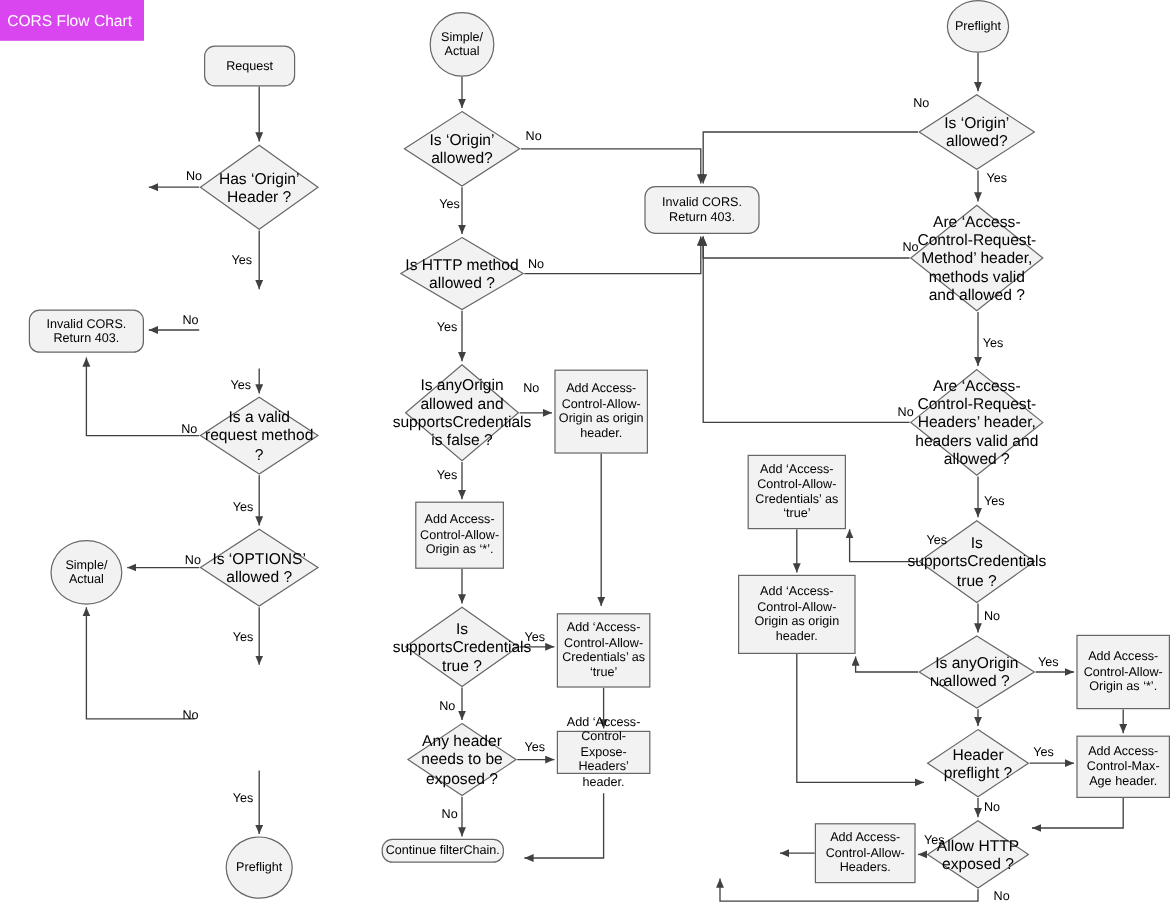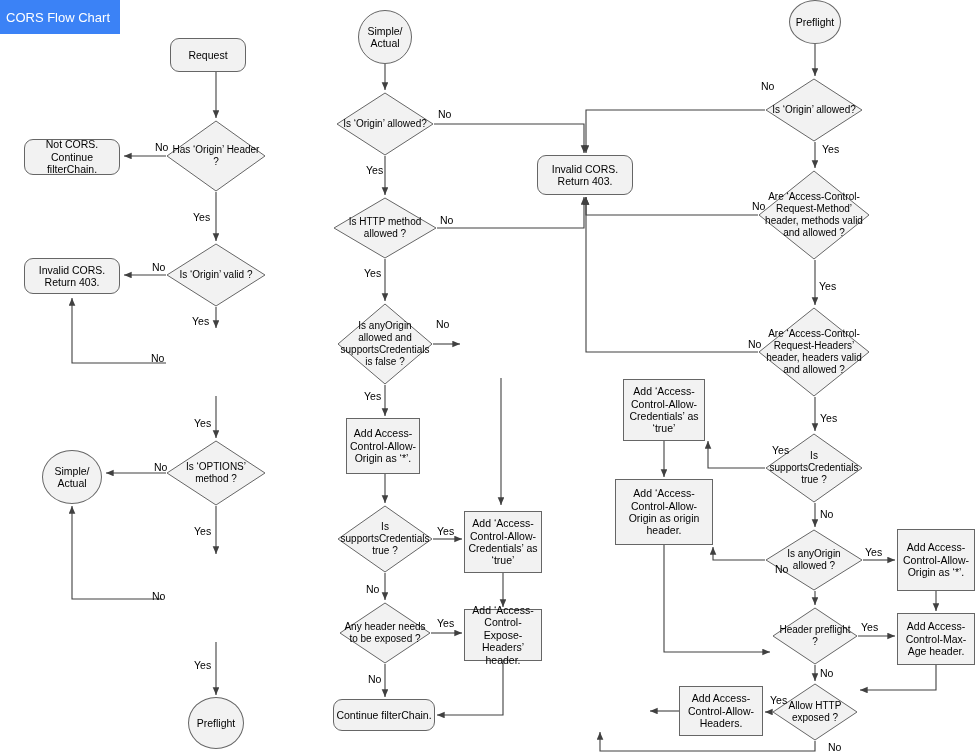--- a/index.html
+++ b/index.html
@@ -4,23 +4,23 @@
 <style>
   html,body{margin:0;padding:0;background:#fff;}
   body{width:976px;height:756px;position:relative;font-family:"Liberation Sans",sans-serif;overflow:hidden;}
   #canvas{position:absolute;left:0;top:0;width:976px;height:756px;}
   .node{position:absolute;box-sizing:border-box;display:flex;align-items:center;justify-content:center;text-align:center;color:#000;background:#f2f2f2;border:1px solid #666;font-size:10.5px;line-height:1.18;padding:2px;}
   .rect{border-radius:0;}
   .rrect{border-radius:9px;}
   .ellipse{border-radius:50%;}
   .diamond-wrap{position:absolute;}
   .diamond-shape{position:absolute;left:0;top:0;width:100%;height:100%;}
-  .diamond-label{position:absolute;left:0;top:0;width:100%;height:100%;display:flex;align-items:center;justify-content:center;text-align:center;font-size:10px;line-height:1.18;color:#000;box-sizing:border-box;padding:0 4px;}
+  .diamond-label{position:absolute;left:0;top:0;width:100%;height:100%;display:flex;align-items:center;justify-content:center;text-align:center;font-size:13px;line-height:1.18;color:#000;box-sizing:border-box;padding:0 4px;}
   .elabel{position:absolute;font-size:10.5px;color:#000;white-space:nowrap;}
-  #title{position:absolute;left:0;top:0;width:120px;height:34px;background:#3b82f6;color:#fff;display:flex;align-items:center;padding-left:6px;box-sizing:border-box;font-size:13px;}
+  #title{position:absolute;left:0;top:0;width:120px;height:34px;background:#d946ef;color:#fff;display:flex;align-items:center;padding-left:6px;box-sizing:border-box;font-size:13px;}
   svg#edges{position:absolute;left:0;top:0;width:976px;height:756px;overflow:visible;}
 </style>
 </head>
 <body>
 
 <div id="canvas">
 
   <div id="title">CORS Flow Chart</div>
 
   <svg id="edges">
@@ -85,37 +85,36 @@
 
   <div class="node rrect" style="left:170px;top:38px;width:76px;height:34px">Request</div>
 
   <div class="diamond-wrap" style="left:166px;top:120px;width:100px;height:72px">
     <svg class="diamond-shape" viewBox="0 0 100 72" preserveAspectRatio="none">
         <polygon points="50,1 99,36 50,71 1,36" fill="#f2f2f2" stroke="#666" stroke-width="1"></polygon>
       </svg>
     <div class="diamond-label">Has ‘Origin’ Header ?</div>
   </div>
 
-  <div class="node rrect" style="left:24px;top:139px;width:96px;height:36px">Not CORS. Continue filterChain.</div>
-
-  <div class="diamond-wrap" style="left:166px;top:243px;width:100px;height:64px">
-    <svg class="diamond-shape" viewBox="0 0 100 64" preserveAspectRatio="none">
-        <polygon points="50,1 99,32 50,63 1,32" fill="#f2f2f2" stroke="#666" stroke-width="1"></polygon>
-      </svg>
-    <div class="diamond-label">Is ‘Origin’ valid ?</div>
-  </div>
+
 
   <div class="node rrect" style="left:24px;top:258px;width:96px;height:36px">Invalid CORS. Return 403.</div>
 
+  <div class="diamond-wrap" style="left:166px;top:330px;width:100px;height:66px">
+    <svg class="diamond-shape" viewBox="0 0 100 66" preserveAspectRatio="none">
+        <polygon points="50,1 99,33 50,65 1,33" fill="#f2f2f2" stroke="#666" stroke-width="1"></polygon>
+      </svg>
+    <div class="diamond-label">Is a valid request method ?</div>
+  </div>
 
   <div class="diamond-wrap" style="left:166px;top:440px;width:100px;height:66px">
     <svg class="diamond-shape" viewBox="0 0 100 66" preserveAspectRatio="none">
         <polygon points="50,1 99,33 50,65 1,33" fill="#f2f2f2" stroke="#666" stroke-width="1"></polygon>
       </svg>
-    <div class="diamond-label">Is ‘OPTIONS’ method ?</div>
+    <div class="diamond-label">Is ‘OPTIONS’ allowed ?</div>
   </div>
 
   <div class="node ellipse" style="left:42px;top:450px;width:60px;height:54px">Simple/ Actual</div>
 
 
   <div class="node ellipse" style="left:188px;top:697px;width:56px;height:52px">Preflight</div>
 
   <div class="node ellipse" style="left:358px;top:10px;width:54px;height:54px">Simple/ Actual</div>
 
   <div class="diamond-wrap" style="left:336px;top:92px;width:98px;height:64px">
@@ -134,40 +133,41 @@
     <div class="diamond-label">Is HTTP method allowed ?</div>
   </div>
 
   <div class="diamond-wrap" style="left:337px;top:303px;width:96px;height:82px">
     <svg class="diamond-shape" viewBox="0 0 96 82" preserveAspectRatio="none">
         <polygon points="48,1 95,41 48,81 1,41" fill="#f2f2f2" stroke="#666" stroke-width="1"></polygon>
       </svg>
     <div class="diamond-label">Is anyOrigin allowed and supportsCredentials is false ?</div>
   </div>
 
+  <div class="node rect" style="left:462px;top:308px;width:78px;height:70px">Add Access-Control-Allow-Origin as origin header.</div>
   <div class="node rect" style="left:346px;top:418px;width:74px;height:56px">Add Access-Control-Allow-Origin as ‘*’.</div>
 
   <div class="diamond-wrap" style="left:337px;top:505px;width:96px;height:68px">
     <svg class="diamond-shape" viewBox="0 0 96 68" preserveAspectRatio="none">
         <polygon points="48,1 95,34 48,67 1,34" fill="#f2f2f2" stroke="#666" stroke-width="1"></polygon>
       </svg>
     <div class="diamond-label">Is supportsCredentials true ?</div>
   </div>
 
   <div class="node rect" style="left:464px;top:511px;width:78px;height:62px">Add ‘Access-Control-Allow-Credentials’ as ‘true’</div>
 
   <div class="diamond-wrap" style="left:339px;top:602px;width:92px;height:62px">
     <svg class="diamond-shape" viewBox="0 0 92 62" preserveAspectRatio="none">
         <polygon points="46,1 91,31 46,61 1,31" fill="#f2f2f2" stroke="#666" stroke-width="1"></polygon>
       </svg>
     <div class="diamond-label">Any header needs to be exposed ?</div>
   </div>
 
-  <div class="node rect" style="left:464px;top:609px;width:78px;height:52px">Add ‘Access-Control-Expose-Headers’ header.</div>
-  <div class="node rrect" style="left:333px;top:699px;width:102px;height:32px">Continue filterChain.</div>
+  <div class="node rect" style="left:464px;top:609px;width:78px;height:36px">Add ‘Access-Control-Expose-Headers’ header.</div>
+  <div class="node rrect" style="left:318px;top:699px;width:102px;height:20px">Continue filterChain.</div>
 
   <div class="node ellipse" style="left:789px;top:0px;width:52px;height:44px">Preflight</div>
 
   <div class="diamond-wrap" style="left:765px;top:78px;width:98px;height:64px">
     <svg class="diamond-shape" viewBox="0 0 98 64" preserveAspectRatio="none">
         <polygon points="49,1 97,32 49,63 1,32" fill="#f2f2f2" stroke="#666" stroke-width="1"></polygon>
       </svg>
     <div class="diamond-label">Is ‘Origin’ allowed?</div>
   </div>
 

